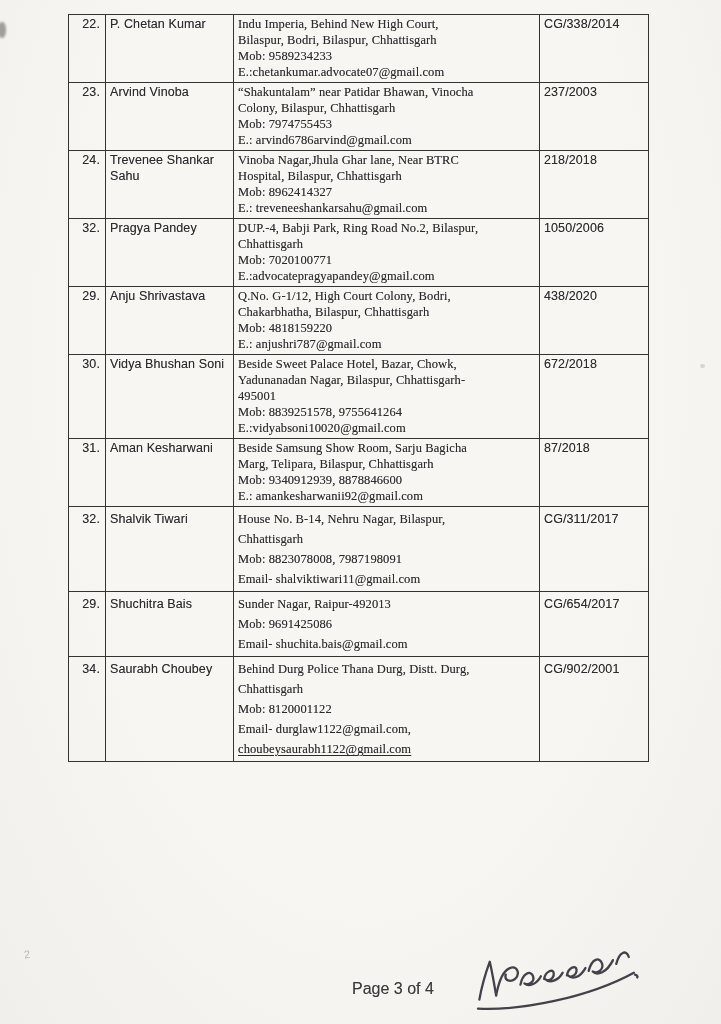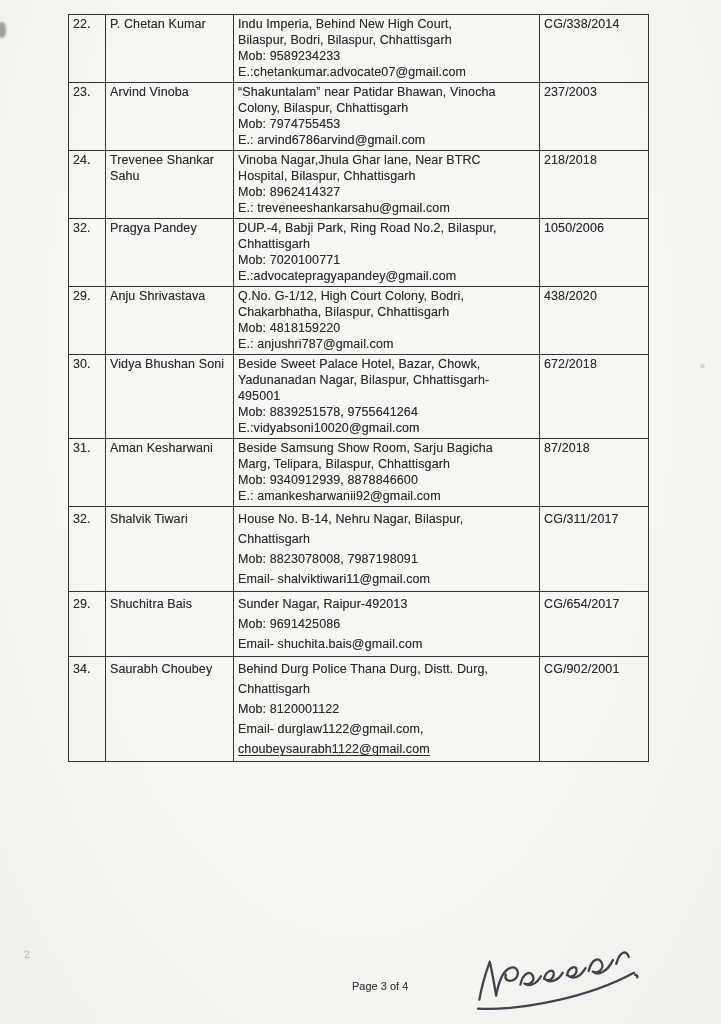--- a/index.html
+++ b/index.html
@@ -24,27 +24,27 @@
     line-height:16px;
     padding:1px 3px 2px 4px;
     letter-spacing:.1px;
     text-shadow:0 0 .5px rgba(45,45,50,.45);
     word-wrap:break-word;
   }
   .doc-table col.c-sn{width:37px;}
   .doc-table col.c-name{width:128px;}
   .doc-table col.c-addr{width:306px;}
   .doc-table col.c-reg{width:109px;}
-  td.sn{padding-right:5px;}
-  td.addr{white-space:pre-line;}
+  td.sn{text-align:right;padding-right:5px;}
+  td.addr{white-space:pre-line;font-family:Liberation Serif, serif;}
   tr.spacious td{line-height:20px;padding-top:2px;}
   td.addr u{text-underline-offset:2px;text-decoration-thickness:1px;}
   .footer{
     position:absolute;left:352px;top:980px;
-    font-size:11px;color:#3a3a3c;
+    font-size:16px;color:#3a3a3c;
     text-shadow:0 0 .5px rgba(45,45,50,.4);
   }
   .signature{
     position:absolute;left:468px;top:938px;width:180px;height:78px;
     transform:rotate(-4deg);
   }
   .signature svg{width:100%;height:100%;}
   .artifact{position:absolute;pointer-events:none;}
   .smudge-topleft{left:-2px;top:22px;width:8px;height:16px;background:#4c4c4c;border-radius:45%;opacity:.5;filter:blur(1px);}
   .mark-bottomleft{left:24px;top:948px;font-size:11px;color:#8a8a8a;opacity:.55;transform:rotate(-8deg);}

